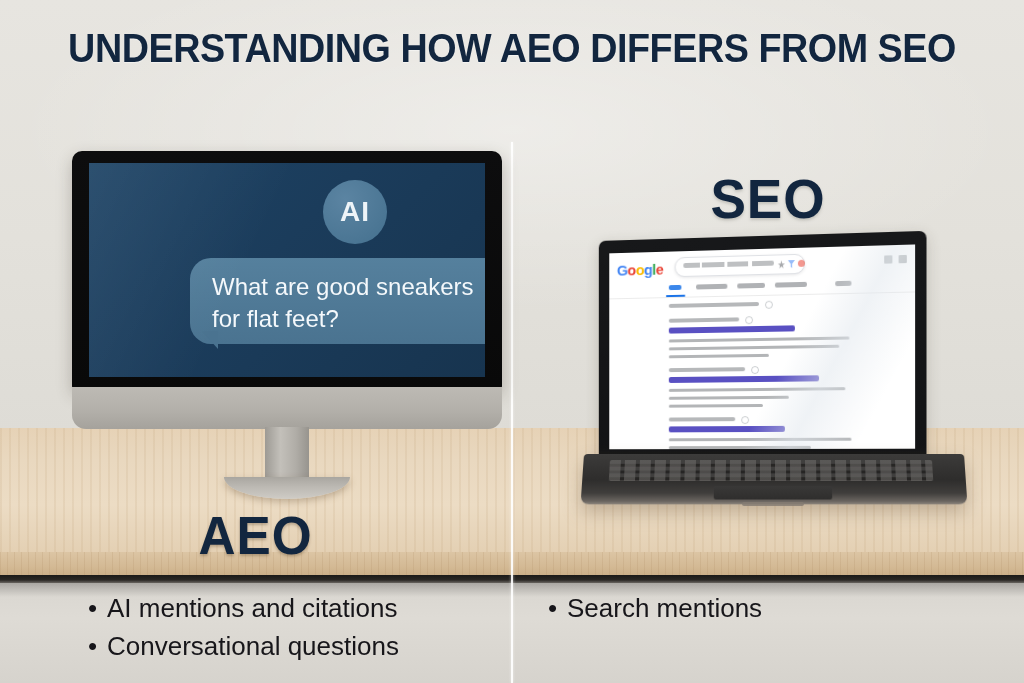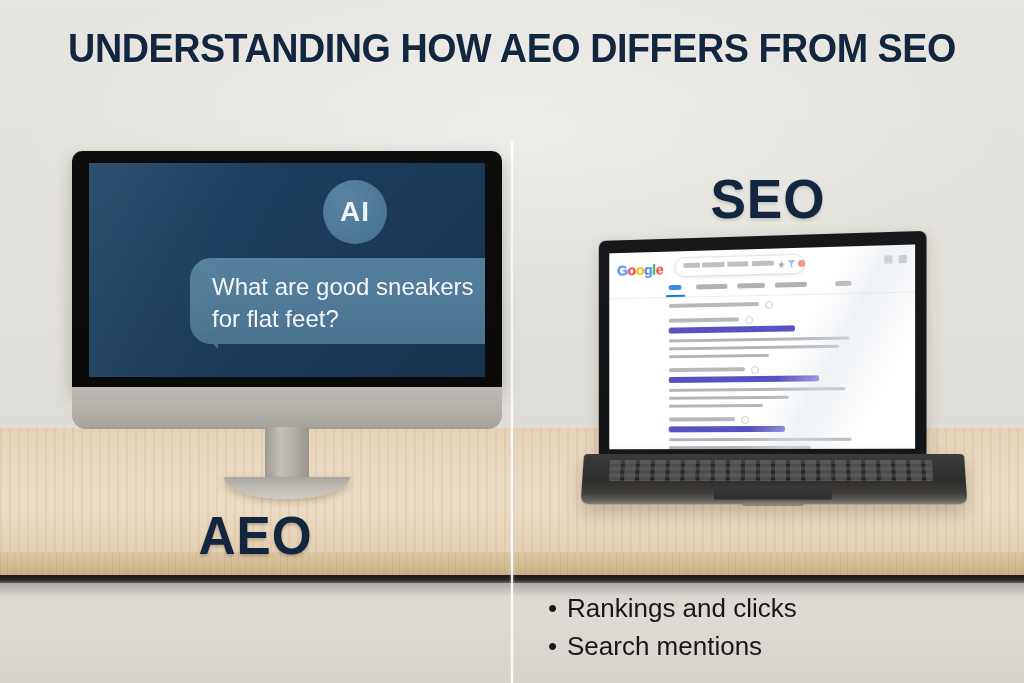--- a/index.html
+++ b/index.html
@@ -245,20 +245,24 @@
       <div class="bubble" style="left:101px;top:95px;">What are good sneakers for flat feet?</div>
       <div class="bubble-tail" style="left:103px;top:168px;"></div>
     </div>
     <div class="mon-chin"></div>
     <div class="mon-neck"></div>
     <div class="mon-foot"></div>
   </div>
 
   <div class="label-aeo">AEO</div>
 
+  <div class="bullets left">
+    <div><span class="dot">•</span><span>AI mentions and citations</span></div>
+    <div><span class="dot">•</span><span>Conversational questions</span></div>
+  </div>
 
   <div class="label-seo">SEO</div>
 
   <div class="laptop">
     <div class="lap-lid">
       <div class="lap-screen">
 
         <div class="serp">
           <div class="serp-head">
             <div class="g-logo">
@@ -321,17 +325,16 @@
         <div class="lap-glare"></div>
       </div>
     </div>
     <div class="lap-base"></div>
     <div class="lap-keys"></div>
     <div class="lap-track"></div>
     <div class="lap-notch"></div>
   </div>
 
   <div class="bullets right">
-    <div><span class="dot">•</span><span>Rankings and clicks</span></div>
     <div><span class="dot">•</span><span>Search mentions</span></div>
   </div>
 
 </div>
 
 </body></html>

